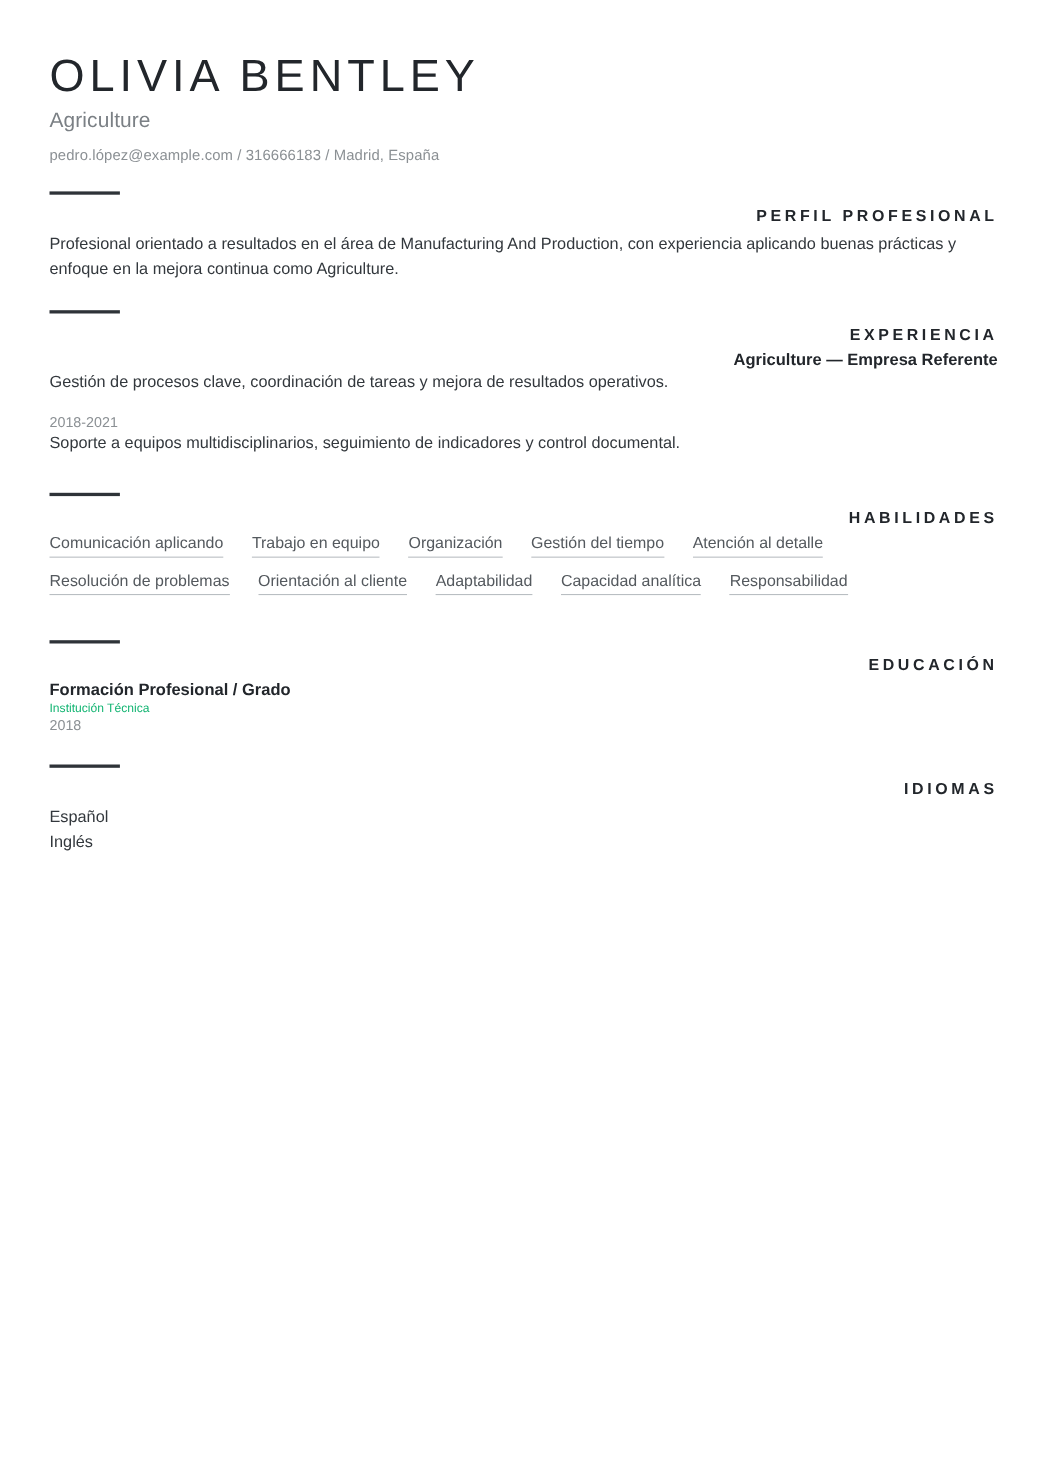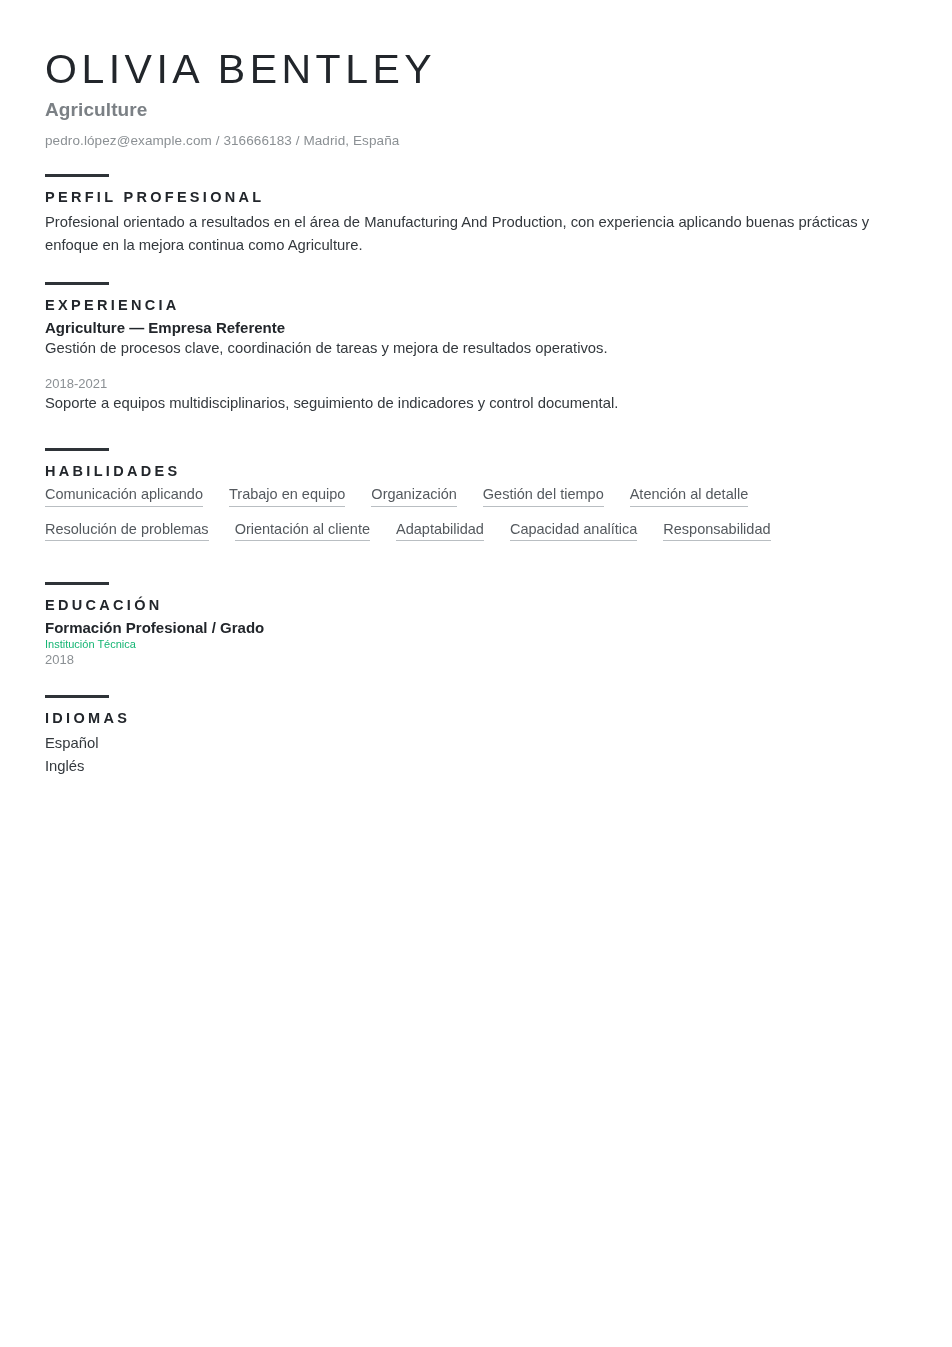--- a/index.html
+++ b/index.html
@@ -30,21 +30,21 @@
   .cv-name {
     font-size: 41px;
     font-weight: 400;
     letter-spacing: 4.5px;
     color: #22262b;
     line-height: 1.15;
     margin: 0 0 6px 0;
   }
   .cv-role {
     font-size: 19px;
-    font-weight: 700;
+    font-weight: 400;
     color: #7b8085;
     margin: 0 0 12px 0;
     letter-spacing: 0.1px;
   }
   .cv-contact {
     font-size: 13.5px;
     color: #8b9094;
     letter-spacing: 0.1px;
     margin: 0;
   }
@@ -59,39 +59,41 @@
     background: #2e3338;
     margin-bottom: 12px;
   }
   .section-title {
     font-size: 14.5px;
     font-weight: bold;
     letter-spacing: 3.3px;
     color: #22262b;
     margin: 0 0 6px 0;
     text-transform: uppercase;
+    text-align: right;
   }
   .body-text {
     font-size: 14.8px;
     line-height: 1.52;
     color: #33383d;
     margin: 0;
     max-width: 866px;
   }
 
   
   .exp-item {
     margin-bottom: 16px;
   }
   .exp-item:last-child { margin-bottom: 0; }
   .exp-title {
     font-size: 15px;
     font-weight: bold;
     color: #22262b;
     margin: 0 0 2px 0;
+    text-align: right;
   }
   .exp-dates {
     font-size: 13px;
     color: #8b9094;
     margin: 0 0 2px 0;
   }
   .exp-desc {
     font-size: 14.8px;
     color: #33383d;
     margin: 0;

